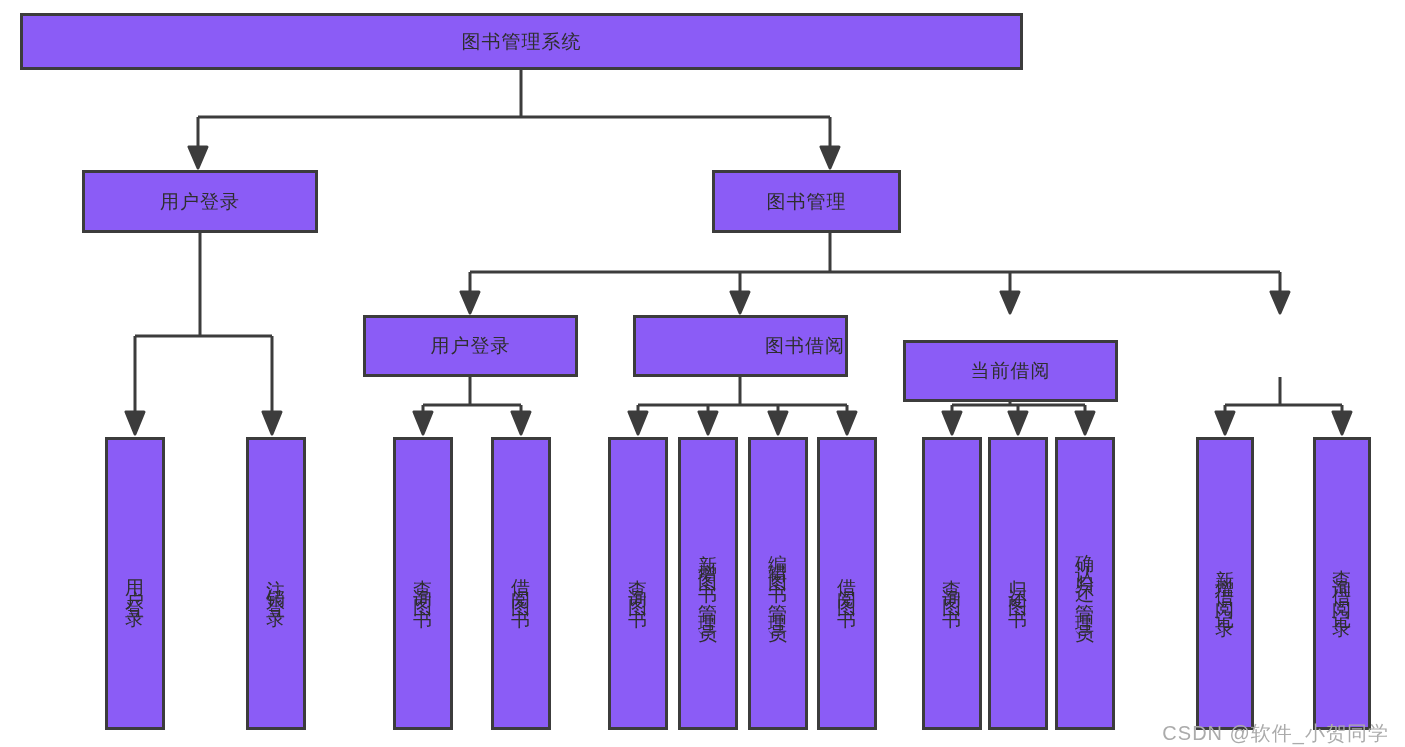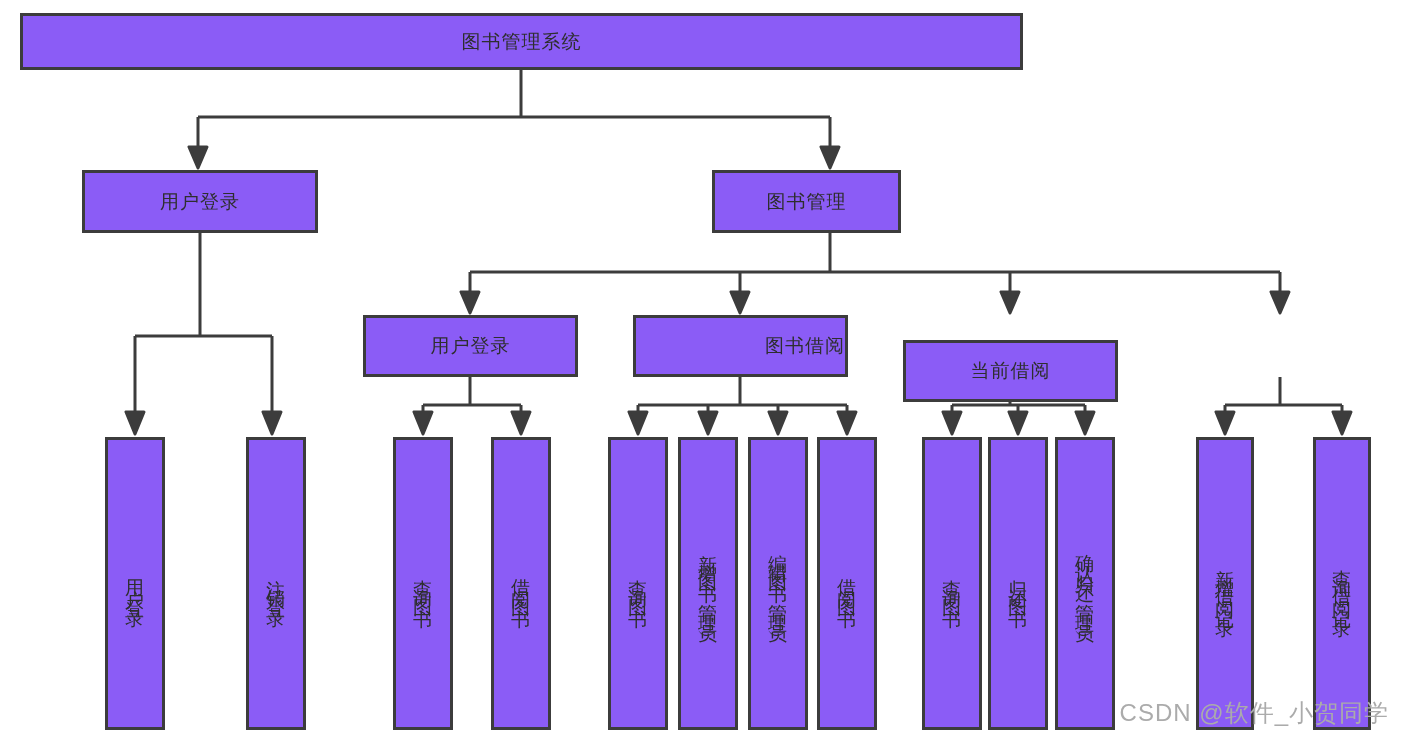--- a/index.html
+++ b/index.html
@@ -65,23 +65,23 @@
   .lf-c3 { left: 748px; }
   .lf-c4 { left: 817px; }
   .lf-d1 { left: 922px; }
   .lf-d2 { left: 988px; }
   .lf-d3 { left: 1055px; }
   .lf-e1 { left: 1196px; width: 58px; }
   .lf-e2 { left: 1313px; width: 58px; }
   #watermark {
     position: absolute;
     right: 16px;
-    bottom: 18px;
+    bottom: 0;
     color: #ababab;
-    font-size: 24px;
+    font-size: 20px;
     letter-spacing: 1px;
     z-index: 10;
     white-space: nowrap;
   }
 </style>
 </head>
 <body>
 
 <div id="stage">
 

